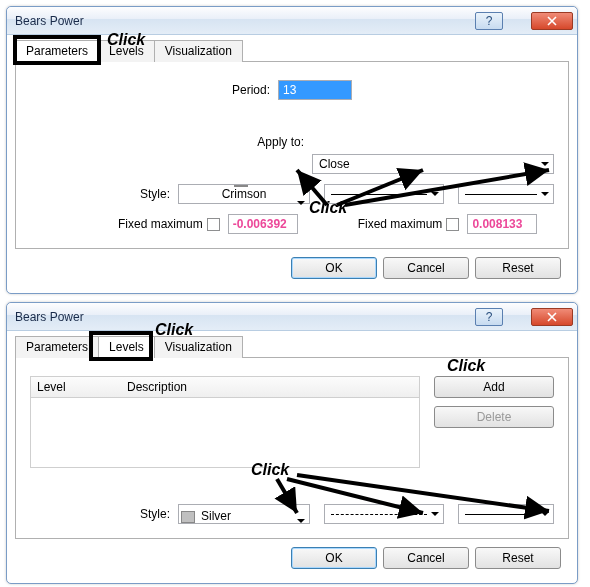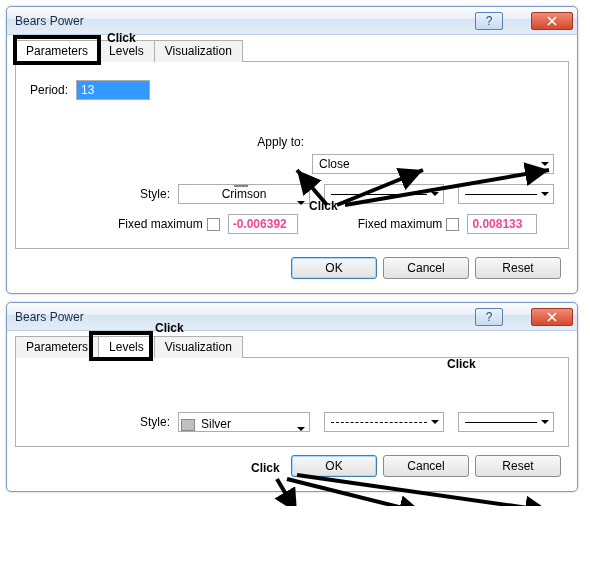--- a/index.html
+++ b/index.html
@@ -74,21 +74,21 @@
   }
   .btn.primary { border:1px solid #3c7fb1; box-shadow: inset 0 0 0 1px #a8d8ff; }
   .btn.wide { width:120px; }
   .btn.disabled { color:#9a9a9a; cursor:default; }
   .listhead {
     border:1px solid #cfcfcf; background:linear-gradient(to bottom,#fcfcfc,#efefef);
     display:flex; height:22px; align-items:center; padding:0 6px;
   }
   .listhead .col1 { width:90px; }
   .listbody { border:1px solid #cfcfcf; border-top:none; height:70px; background:#fff; }
-  .anno { position:absolute; font-weight:bold; font-size:12px; color:#000; z-index:50; pointer-events:none; }
+  .anno { position:absolute; font-weight:bold; font-size:16px; color:#000; z-index:50; pointer-events:none;font-style:italic; }
   .hl { position:absolute; border:4px solid #000; z-index:40; pointer-events:none; }
   svg.arrows { position:absolute; left:0; top:0; pointer-events:none; z-index:45; }
 </style>
 </head>
 <body>
 
 <div class="dialog" style="width:572px;">
   <div class="titlebar">
     <span class="title">Bears Power</span>
     <div class="tbtn help-btn">?</div>
@@ -98,21 +98,21 @@
         </svg>
     </div>
   </div>
   <div class="client">
     <div class="tabs">
       <div class="tab active">Parameters</div>
       <div class="tab">Levels</div>
       <div class="tab">Visualization</div>
     </div>
     <div class="panel">
-      <div class="row" style="justify-content:flex-start;">
+      <div class="row" style="justify-content:center;">
         <span class="lbl">Period:</span>
         <input type="text" class="val sel" style="width: 74px;" value="13">
       </div>
       <div class="row">
         <span class="lbl" style="flex:0 0 282px;text-align:right;">Apply to:</span>
         <div class="combo" style="flex:1;margin-top:44px;">
           <span style="margin-left:4px;">Close</span>
           <span class="caret"></span>
         </div>
       </div>
@@ -183,20 +183,31 @@
     </div>
   </div>
   <div class="client">
     <div class="tabs">
       <div class="tab">Parameters</div>
       <div class="tab active">Levels</div>
       <div class="tab">Visualization</div>
     </div>
     <div class="panel">
       <div style="display:flex; gap:14px;">
+        <div style="flex:1;">
+          <div class="listhead">
+            <span class="col1">Level</span>
+            <span>Description</span>
+          </div>
+          <div class="listbody"></div>
+        </div>
+        <div style="width:120px; display:flex; flex-direction:column; gap:8px;">
+          <div class="btn wide">Add</div>
+          <div class="btn wide disabled">Delete</div>
+        </div>
       </div>
       <div style="height:36px;"></div>
       <div class="row" style="margin-bottom:0;">
         <span class="lbl" style="flex:0 0 148px;">Style:</span>
         <div class="combo" style="width:132px;align-items:flex-end;">
           <span class="swatch silver"></span>
           <span>Silver</span>
           <span class="caret"></span>
         </div>
         <div style="width:14px;"></div>

